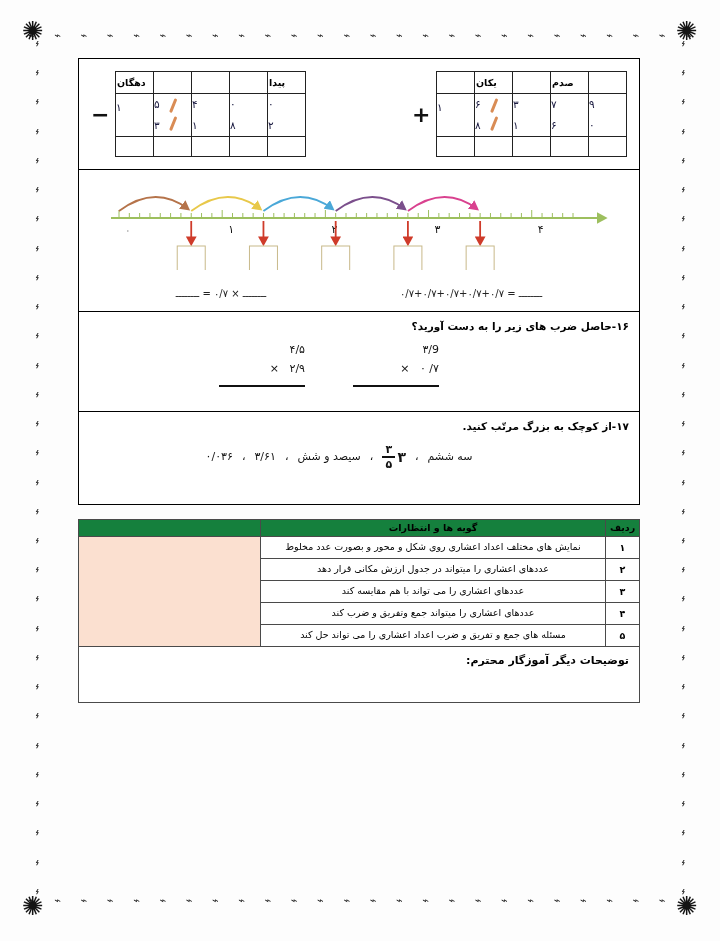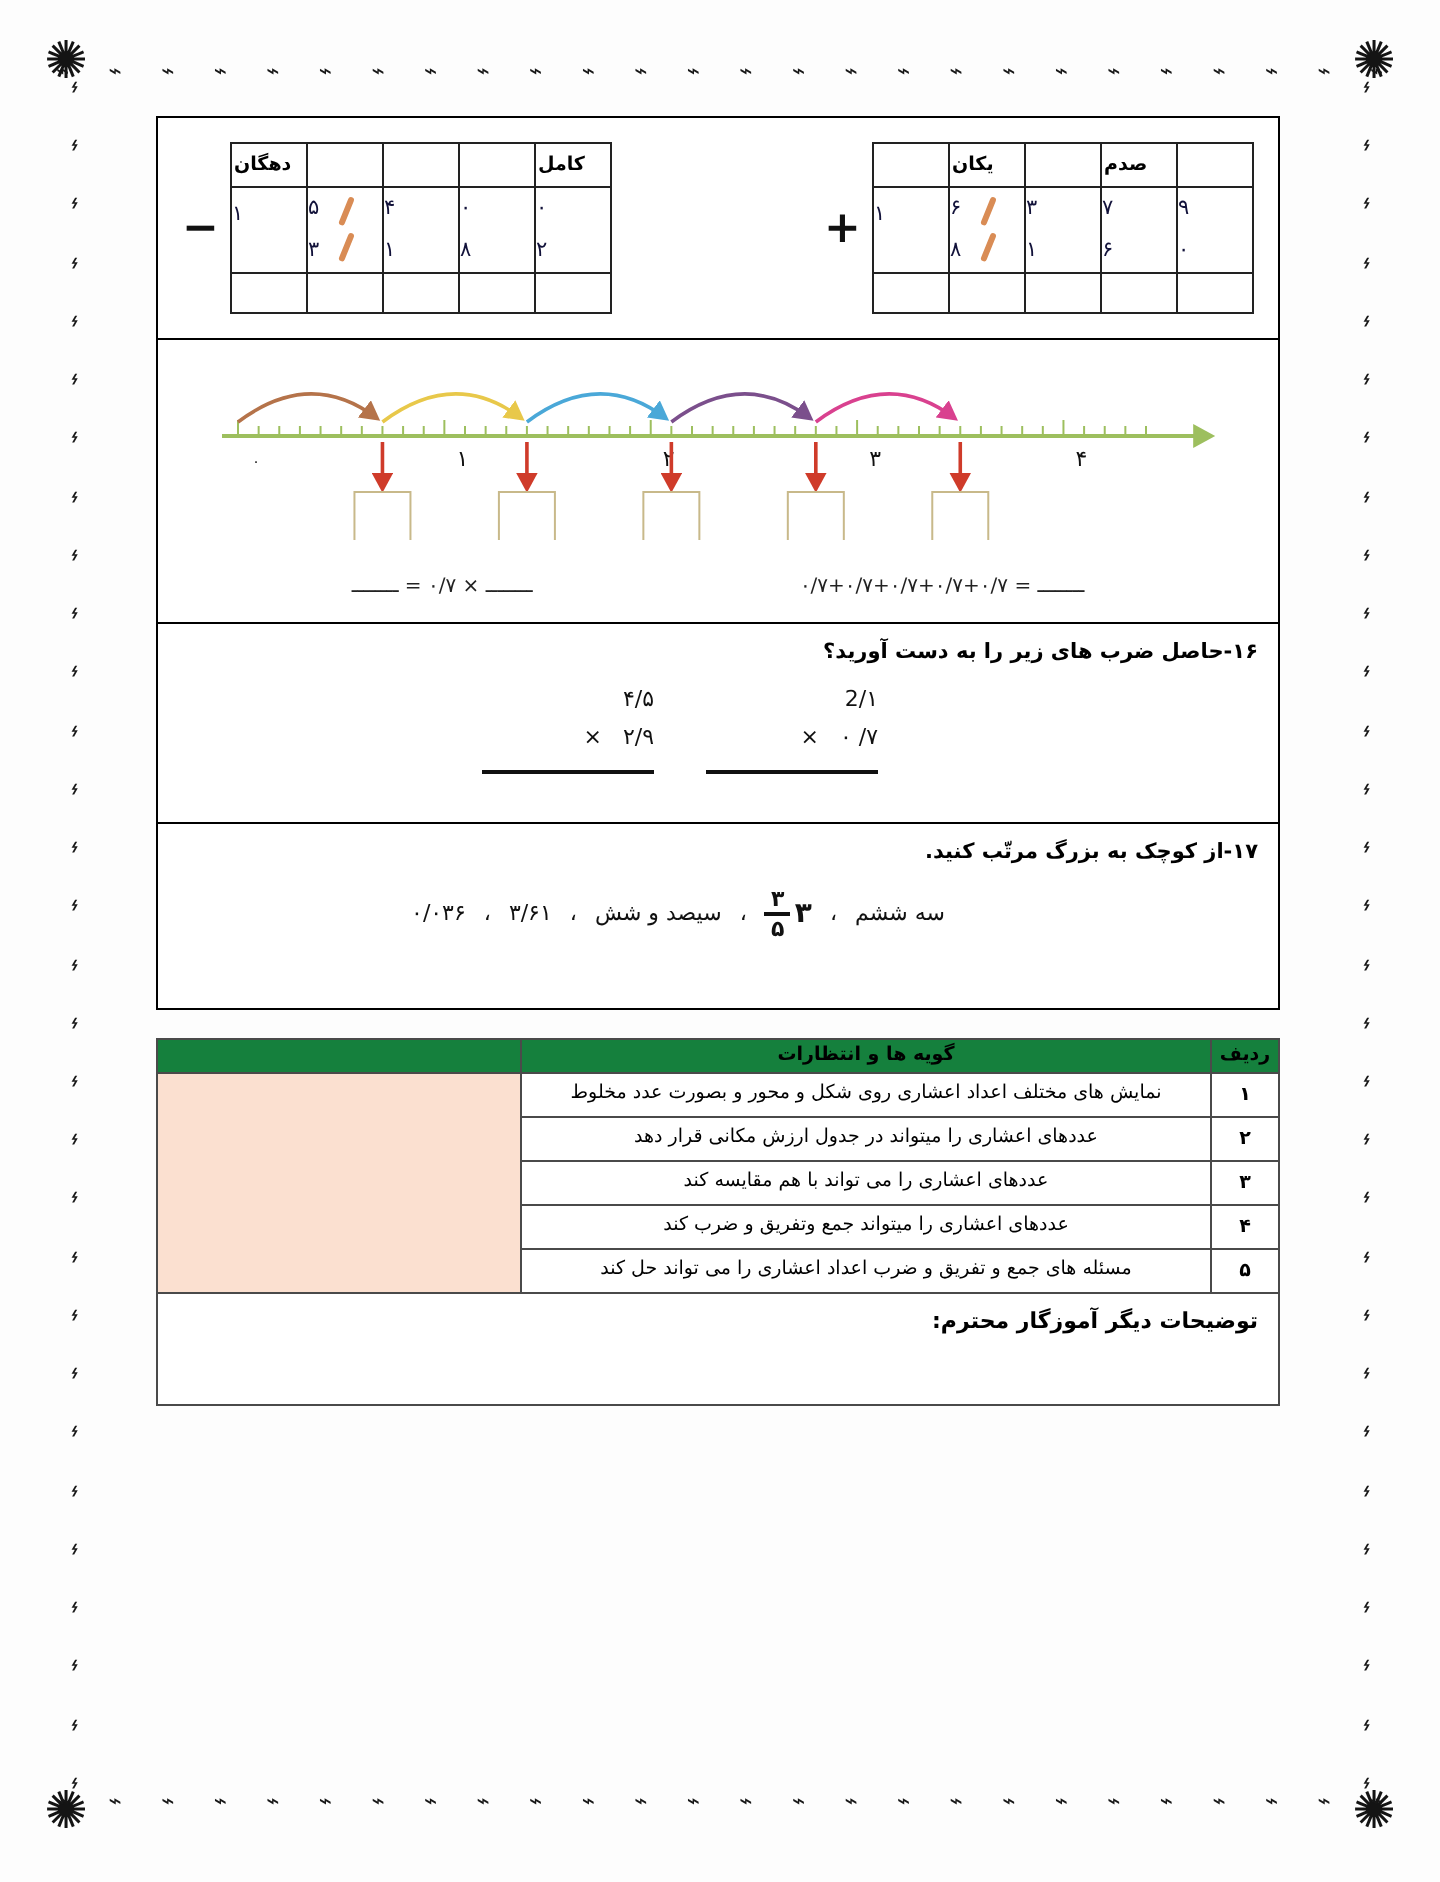--- a/index.html
+++ b/index.html
@@ -91,21 +91,21 @@
   }
   .slash.s2 { top: 4px; height: 15px; }
   .slash.s3 { top: 22px; height: 15px; }
 
   
   .nlwrap { position: relative; width: 100%; height: 92px; margin-top: 2px; direction: ltr; }
   .answer-line { display: flex; justify-content: space-around; direction: ltr; margin-top: 18px; padding: 0 20px 4px 20px; text-align: center; }
   .eq { font-size: 10px; color: #222; letter-spacing: .4px; font-family: "DejaVu Sans", sans-serif; }
 
   
-  .mults { display: flex; justify-content: flex-end; gap: 26px; padding: 4px 0 16px 0; direction: ltr; margin-right: 190px; }
+  .mults { display: flex; justify-content: flex-end; gap: 48px; padding: 4px 0 16px 0; direction: ltr; margin-right: 190px; }
   .mult { display: flex; flex-direction: column; align-items: flex-end; width: 86px; }
   .mline1, .mline2 { font-size: 11px; color: #111; letter-spacing: .5px; line-height: 1.75; }
   .mline2 { display: flex; gap: 10px; align-items: baseline; }
   .mbar { width: 86px; height: 2px; background: #111; margin-top: 7px; }
 
   
   .orderline {
     display: flex; align-items: center; justify-content: center;
     gap: 9px; direction: rtl; font-size: 11px; color: #111;
     padding: 8px 0 26px 0; margin-right: 40px;
@@ -275,21 +275,21 @@
 
         <div class="opgroup">
           <div class="opsign">−</div>
           <table class="pv">
             <tbody>
                 <tr>
               <td class="hd">دهگان</td>
               <td class="hd"></td>
               <td class="hd"></td>
               <td class="hd"></td>
-              <td class="hd">کامل</td>
+              <td class="hd">پیدا</td>
             </tr>
             <tr>
               <td class="two">
                 <div class="stack">
                   <span>۱</span>
                   <span></span>
                 </div>
               </td>
               <td class="two slashcell">
                 <div class="stack">
@@ -493,21 +493,21 @@
       <div class="mults">
         <div class="mult">
           <div class="mline1">۴/۵</div>
           <div class="mline2">
             <span>×</span>
             <span>۲/۹</span>
           </div>
           <div class="mbar"></div>
         </div>
         <div class="mult">
-          <div class="mline1">2/۱</div>
+          <div class="mline1">۳/9</div>
           <div class="mline2">
             <span>×</span>
             <span>۰ /۷</span>
           </div>
           <div class="mbar"></div>
         </div>
       </div>
     </div>
 
     <div class="qbox last">

